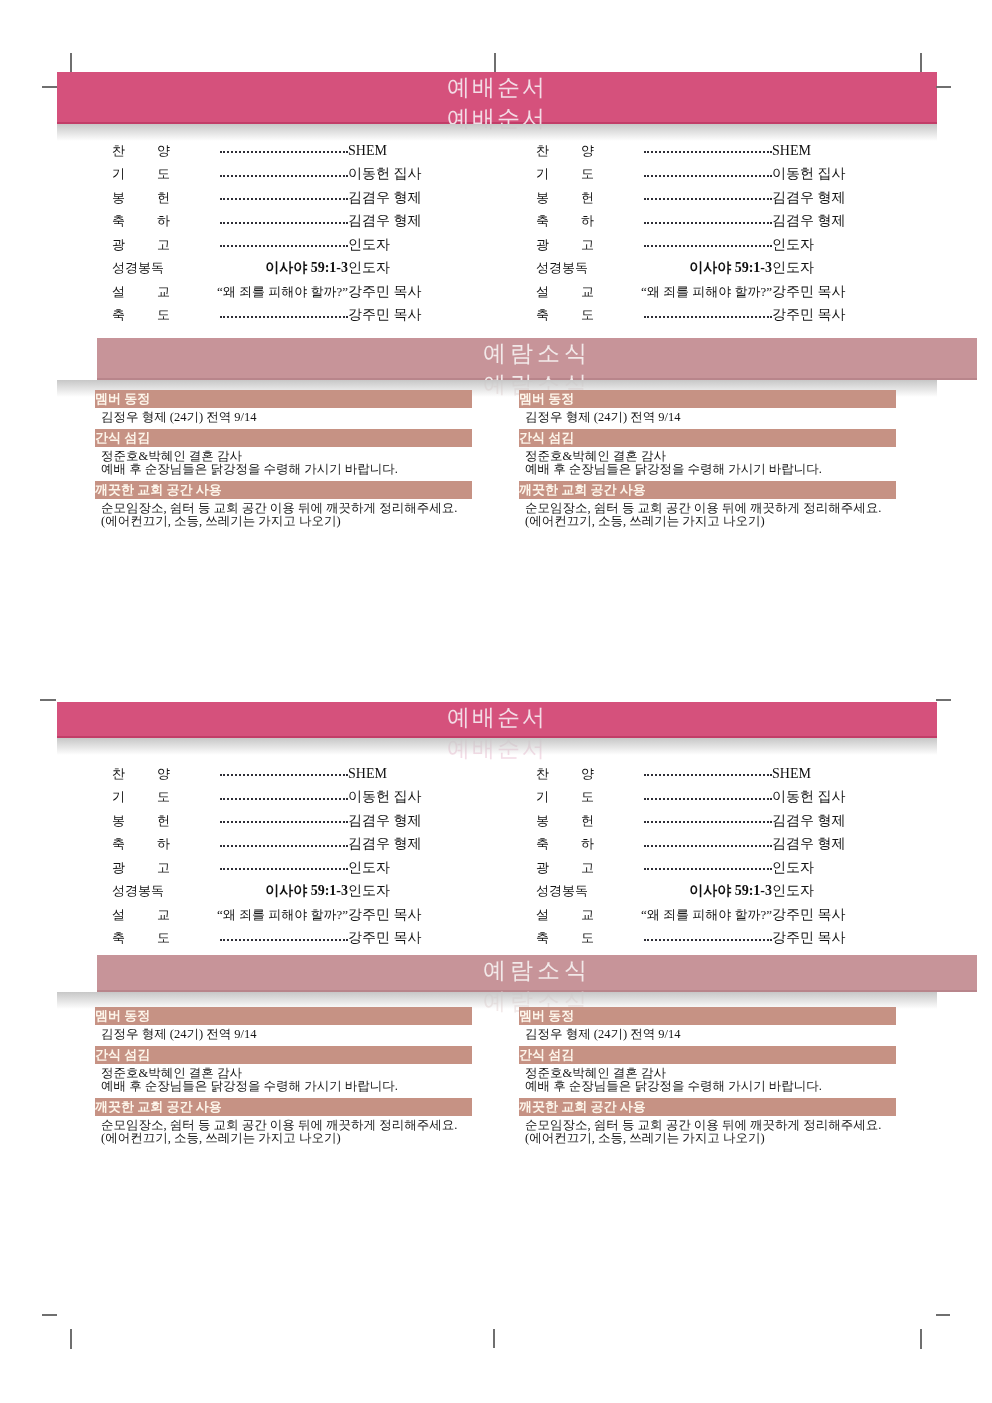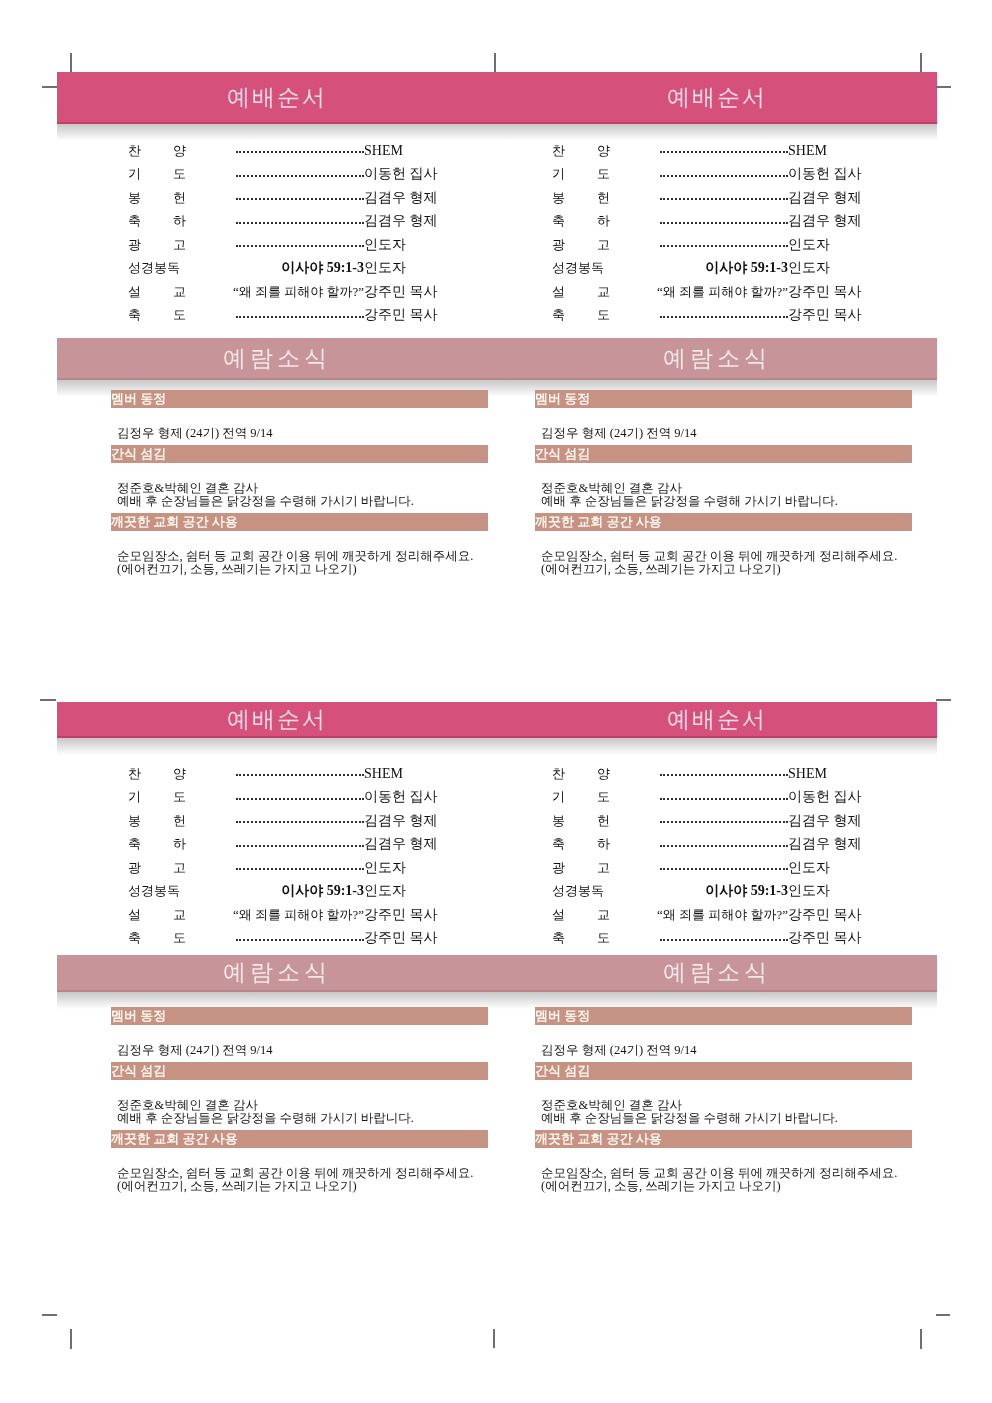--- a/index.html
+++ b/index.html
@@ -5,54 +5,55 @@
   html,body{margin:0;padding:0;background:#ffffff;}
   #sheet{
     position:relative;width:992px;height:1403px;background:#fff;
     font-family:"Liberation Serif","DejaVu Serif",serif;
     color:#111;overflow:hidden;
   }
   
   .banner{
     position:absolute;left:57px;width:880px;display:flex;
     box-sizing:border-box;
+    flex-direction:column;
   }
   .banner.pink{background:var(--banner-pink);border-bottom:2px solid var(--banner-pink-edge);}
-  .banner.news{background:var(--news-banner);border-bottom:2px solid var(--news-banner-edge);}
+  .banner.news{background:var(--news-banner);border-bottom:2px solid var(--news-banner-edge);margin-left:40px;}
   .banner-cell{flex:1;display:flex;align-items:center;justify-content:center;}
   .banner-title{font-size:23px;letter-spacing:2px;white-space:nowrap;}
   .banner.pink .banner-title{color:var(--banner-title);}
   .banner.news .banner-title{color:var(--news-title);letter-spacing:4px;}
   .shadow{
     position:absolute;left:57px;width:880px;height:17px;
     background:linear-gradient(#c7c7c7,rgba(255,255,255,0));
   }
   
-  .cols{position:absolute;left:86px;width:851px;display:flex;}
+  .cols{position:absolute;left:70px;width:851px;display:flex;}
   .col-l{width:424px;}
   .col-r{width:427px;}
   
   .wrow{display:flex;align-items:center;height:23.5px;padding-left:42px;box-sizing:border-box;}
   .wlabel{
     display:inline-block;width:58px;font-size:13px;color:#101010;
     text-align:justify;text-align-last:justify;white-space:nowrap;
   }
   .wmid{width:178px;display:flex;align-items:center;justify-content:flex-end;
         font-size:13px;color:#101010;white-space:nowrap;}
   .wmid.bold{font-weight:bold;font-size:14px;}
   .dots{width:128px;height:0;border-bottom:2px dotted #2e2e36;margin-top:3px;}
   .wname{flex:1;font-size:14px;color:#101010;white-space:nowrap;}
   
   .sec{width:377px;margin-left:25px;}
   .sec-bar{
     height:18px;line-height:18px;background:var(--section-bar);
     color:var(--section-bar-text);font-weight:bold;font-size:13px;
     padding-left:0;box-sizing:border-box;
   }
-  .sec-body{margin:19px 0 4px 6px;font-size:12.5px;line-height:13.5px;color:#141414;}
+  .sec-body{margin:3px 0 4px 6px;font-size:12.5px;line-height:13.5px;color:#141414;}
   .sec-body div{white-space:nowrap;}
   
   .cmark{position:absolute;background:var(--crop-mark);}
 </style>
 </head>
 <body>
 
 <div id="sheet" style="--banner-pink: #d5517c; --banner-pink-edge: #c23d68; --banner-title: #f3dce6; --news-banner: #c79499; --news-banner-edge: #b8858b; --news-title: #f2e9e9; --section-bar: #c69284; --section-bar-text: #fdf5ea; --crop-mark: #6f6f6f;">
     <div class="banner pink" style="top: 72px; height: 52px;">
       <div class="banner-cell">

